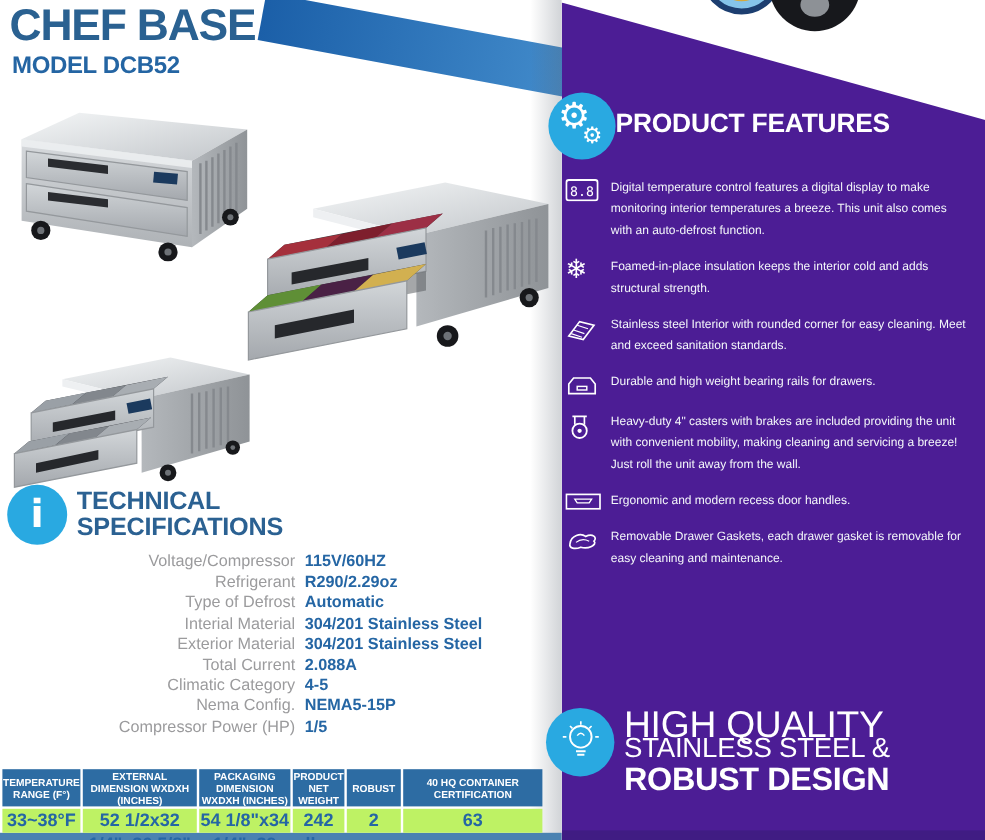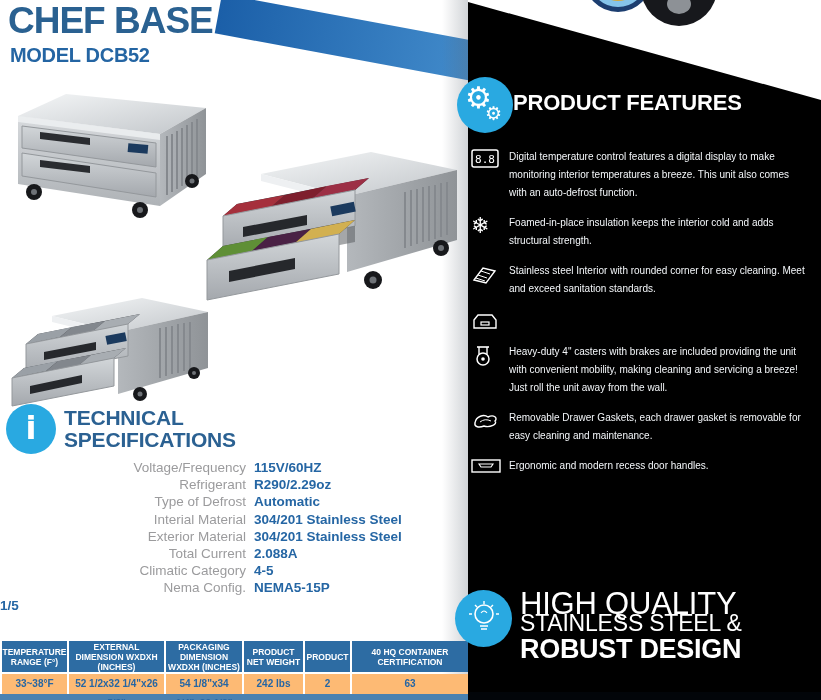--- a/index.html
+++ b/index.html
@@ -23,21 +23,21 @@
   .badge-inner{position:absolute;left:6px;top:6px;right:6px;bottom:6px;border-radius:50%;
          border:3px solid #d4a93c;}
   .wheel{position:absolute;left:641px;top:-50px;width:76px;height:76px;border-radius:50%;
          background:radial-gradient(circle at 50% 60%,#3a3c42 0 14%,#17181c 15% 100%);z-index:4;}
   .wheel-hub{position:absolute;left:26px;top:44px;width:24px;height:20px;border-radius:50%;
          background:#8d9196;}
 
   
   .edge-shadow{position:absolute;left:442px;top:0;width:26px;height:700px;z-index:2;
          background:linear-gradient(90deg,rgba(90,100,112,0),rgba(90,100,112,0.28));}
-  .panel{position:absolute;left:468px;top:0;width:353px;height:700px;background:#000000;
+  .panel{position:absolute;left:468px;top:0;width:353px;height:700px;background:#4c1d95;
          clip-path:polygon(0 2px,353px 100px,353px 700px,0 700px);z-index:3;}
   .panel-bottom{position:absolute;left:0;bottom:0;width:100%;height:8px;background:rgba(10,30,50,0.18);}
 
   .circle-icon{border-radius:50%;background:#29a9e1;position:absolute;z-index:5;
                display:flex;align-items:center;justify-content:center;}
   .gear-circle{left:457px;top:77px;width:56px;height:56px;}
   .gear-big{color:#fff;font-family:"DejaVu Sans",sans-serif;font-size:30px;line-height:30px;
             position:absolute;left:8px;top:6px;}
   .gear-small{color:#fff;font-family:"DejaVu Sans",sans-serif;font-size:19px;line-height:19px;
             position:absolute;left:28px;top:27px;}
@@ -65,23 +65,23 @@
   .spec-row{display:flex;line-height:17.2px;font-size:13.5px;}
   .spec-label{flex:0 0 246px;text-align:right;padding-right:8px;color:#9b9b9d;}
   .spec-value{color:#2566a4;font-weight:bold;}
 
   
   .btable{position:absolute;left:2px;top:641px;display:flex;gap:2px;z-index:4;}
   .bcol{display:flex;flex-direction:column;gap:2px;}
   .bhead{background:#2d6ca3;color:#fff;font-size:8.5px;font-weight:bold;text-align:center;
          height:31px;display:flex;align-items:center;justify-content:center;padding:12px 2px;
          box-sizing:border-box;line-height:10px;}
-  .bval{background:#fdba74;color:#2566a4;font-size:10px;font-weight:bold;text-align:center;
+  .bval{background:#bef264;color:#2566a4;font-size:15px;font-weight:bold;text-align:center;
         height:20px;line-height:20px;}
-  .w0{width:65px}.w1{width:95px}.w2{width:76px}.w3{width:59px}.w4{width:45px}.w5{width:116px}
+  .w0{width:65px}.w1{width:95px}.w2{width:76px}.w3{width:43px}.w4{width:45px}.w5{width:116px}
   .bottom-bar{position:absolute;left:0;top:694px;width:468px;height:6px;background:#4a82b1;z-index:2;}
 
   
   .photo{position:absolute;z-index:2;}
   .p1{left:10px;top:82px;}
   .p2{left:203px;top:132px;}
   .p3{left:8px;top:282px;}
   svg line{stroke:#85898e;stroke-width:2;}
 </style>
 </head>
@@ -234,49 +234,50 @@
       </span>
       <p class="ftext">Stainless steel Interior with rounded corner for easy cleaning. Meet and exceed sanitation standards.</p>
     </div>
     <div class="feature">
       <span class="ficon">
         <svg width="28" height="20">
             <path d="M3,9 L7,4 L21,4 L25,9 L25,17 L3,17 Z" fill="none" stroke="#fff" stroke-width="1.4"></path>
             <rect x="10" y="11" width="8" height="3" fill="none" stroke="#fff" stroke-width="1.2"></rect>
           </svg>
       </span>
+      <p class="ftext">Durable and high weight bearing rails for drawers.</p>
     </div>
     <div class="feature">
       <span class="ficon">
         <svg width="24" height="24">
             <path d="M6,3 L18,3" stroke="#fff" stroke-width="1.6"></path>
             <path d="M8,3 L8,10 M16,3 L16,10" stroke="#fff" stroke-width="1.4"></path>
             <circle cx="12" cy="15" r="6" fill="none" stroke="#fff" stroke-width="1.5"></circle>
             <circle cx="12" cy="15" r="1.8" fill="#fff"></circle>
           </svg>
       </span>
       <p class="ftext">Heavy-duty 4" casters with brakes are included providing the unit with convenient mobility, making cleaning and servicing a breeze! Just roll the unit away from the wall.</p>
     </div>
     <div class="feature">
       <span class="ficon">
+        <svg width="30" height="16">
+            <rect x="1" y="2" width="28" height="12" fill="none" stroke="#fff" stroke-width="1.4"></rect>
+            <path d="M8,6 L22,6 L20,9 L10,9 Z" fill="none" stroke="#fff" stroke-width="1.1"></path>
+          </svg>
+      </span>
+      <p class="ftext">Ergonomic and modern recess door handles.</p>
+    </div>
+    <div class="feature">
+      <span class="ficon">
         <svg width="28" height="20">
             <path d="M4,13 C5,6 13,4 17,7 C23,4 27,8 24,11 C27,14 19,18 13,16 C8,18 3,17 4,13 Z" fill="none" stroke="#fff" stroke-width="1.4"></path>
             <path d="M9,12 q5,-4 11,-1" fill="none" stroke="#fff" stroke-width="1"></path>
           </svg>
       </span>
       <p class="ftext">Removable Drawer Gaskets, each drawer gasket is removable for easy cleaning and maintenance.</p>
-    </div>
-    <div class="feature">
-      <span class="ficon">
-        <svg width="30" height="16">
-            <rect x="1" y="2" width="28" height="12" fill="none" stroke="#fff" stroke-width="1.4"></rect>
-            <path d="M8,6 L22,6 L20,9 L10,9 Z" fill="none" stroke="#fff" stroke-width="1.1"></path>
-          </svg>
-      </span>
-      <p class="ftext">Ergonomic and modern recess door handles.</p>
     </div>
   </div>
 
   <div class="hq1">HIGH QUALITY</div>
   <div class="hq2">STAINLESS STEEL &amp;</div>
   <div class="hq3">ROBUST DESIGN</div>
   <div class="panel-bottom"></div>
 </div>
 
 <div class="circle-icon gear-circle">
@@ -295,21 +296,21 @@
 <div class="circle-icon info-circle">
     <span class="info-i">i</span>
   </div>
 <div class="ts-head">
   <div>TECHNICAL</div>
   <div>SPECIFICATIONS</div>
 </div>
 
 <div class="specs">
   <div class="spec-row">
-      <span class="spec-label">Voltage/Frequency</span>
+      <span class="spec-label">Voltage/Compressor</span>
       <span class="spec-value">115V/60HZ</span>
     </div>
   <div class="spec-row">
       <span class="spec-label">Refrigerant</span>
       <span class="spec-value">R290/2.29oz</span>
     </div>
   <div class="spec-row">
       <span class="spec-label">Type of Defrost</span>
       <span class="spec-value">Automatic</span>
     </div>
@@ -327,20 +328,21 @@
     </div>
   <div class="spec-row">
       <span class="spec-label">Climatic Category</span>
       <span class="spec-value">4-5</span>
     </div>
   <div class="spec-row">
       <span class="spec-label">Nema Config.</span>
       <span class="spec-value">NEMA5-15P</span>
     </div>
   <div class="spec-row">
+      <span class="spec-label">Compressor Power (HP)</span>
       <span class="spec-value">1/5</span>
     </div>
 </div>
 
 <div class="btable">
   <div class="bcol w0">
       <div class="bhead">TEMPERATURE RANGE (F°)</div>
       <div class="bval">33~38°F</div>
     </div>
   <div class="bcol w1">
@@ -349,21 +351,21 @@
     </div>
   <div class="bcol w2">
       <div class="bhead">PACKAGING DIMENSION WXDXH (INCHES)</div>
       <div class="bval">54 1/8"x34 1/4"x29 1/8"</div>
     </div>
   <div class="bcol w3">
       <div class="bhead">PRODUCT NET WEIGHT</div>
       <div class="bval">242 lbs</div>
     </div>
   <div class="bcol w4">
-      <div class="bhead">PRODUCT</div>
+      <div class="bhead">ROBUST</div>
       <div class="bval">2</div>
     </div>
   <div class="bcol w5">
       <div class="bhead">40 HQ CONTAINER CERTIFICATION</div>
       <div class="bval">63</div>
     </div>
 </div>
 <div class="bottom-bar"></div>
 
 </body></html>

